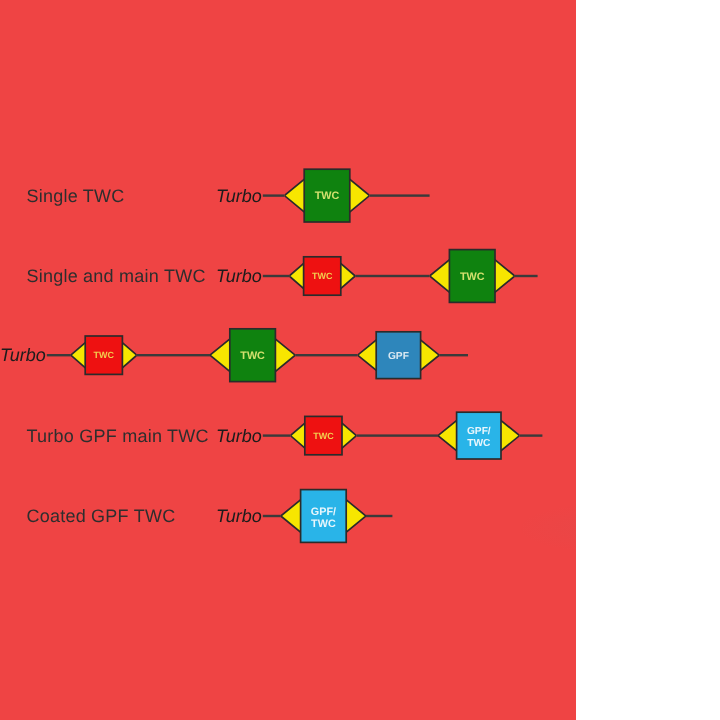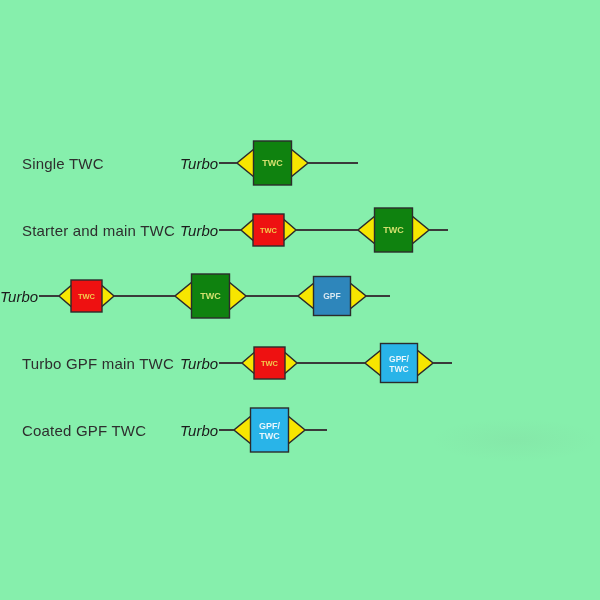--- a/index.html
+++ b/index.html
@@ -3,23 +3,23 @@
 <meta charset="utf-8">
 <style>
   html, body {
     margin: 0;
     padding: 0;
     background: #ffffff;
     font-family: "Liberation Sans", sans-serif;
   }
   .canvas {
     position: relative;
-    width: 600px;
+    width: 480px;
     height: 600px;
-    background: #86efac;
+    background: #ef4444;
     overflow: hidden;
   }
   .row {
     position: absolute;
     left: 0;
     width: 600px;
     height: 48px;
     display: flex;
     align-items: center;
   }
@@ -65,21 +65,21 @@
         <div class="turbo">Turbo</div>
         <div class="pipe" style="width: 18px;"></div>
         <svg width="71" height="48" class="cat-svg">
           <polygon points="0,24 19.5,8 51.5,8 71,24 51.5,40 19.5,40" fill="#f7e600" stroke="#2b2b2b" stroke-width="1.4"></polygon>
           <rect x="16.5" y="2" width="38" height="44" fill="#0f820f" stroke="#2b2b2b" stroke-width="1.4"></rect>
           <text x="35.5" text-anchor="middle" font-size="9" font-weight="bold" font-family="&quot;Liberation Sans&quot;, sans-serif" fill="#d3e06e" y="27.24">TWC</text>
         </svg>
         <div class="pipe" style="width: 50px;"></div>
       </div>
       <div class="row" style="top: 206px;">
-        <div class="row-label">Starter and main TWC</div>
+        <div class="row-label">Single and main TWC</div>
         <div class="turbo">Turbo</div>
         <div class="pipe" style="width: 22px;"></div>
         <svg width="55" height="36" class="cat-svg">
           <polygon points="0,18 15,5 40,5 55,18 40,31 15,31" fill="#f7e600" stroke="#2b2b2b" stroke-width="1.4"></polygon>
           <rect x="12" y="2" width="31" height="32" fill="#ee1111" stroke="#2b2b2b" stroke-width="1.4"></rect>
           <text x="27.5" text-anchor="middle" font-size="7.5" font-weight="bold" font-family="&quot;Liberation Sans&quot;, sans-serif" fill="#f2cc4e" y="20.7">TWC</text>
         </svg>
         <div class="pipe" style="width: 62px;"></div>
         <svg width="71" height="48" class="cat-svg">
           <polygon points="0,24 19.5,8 51.5,8 71,24 51.5,40 19.5,40" fill="#f7e600" stroke="#2b2b2b" stroke-width="1.4"></polygon>

